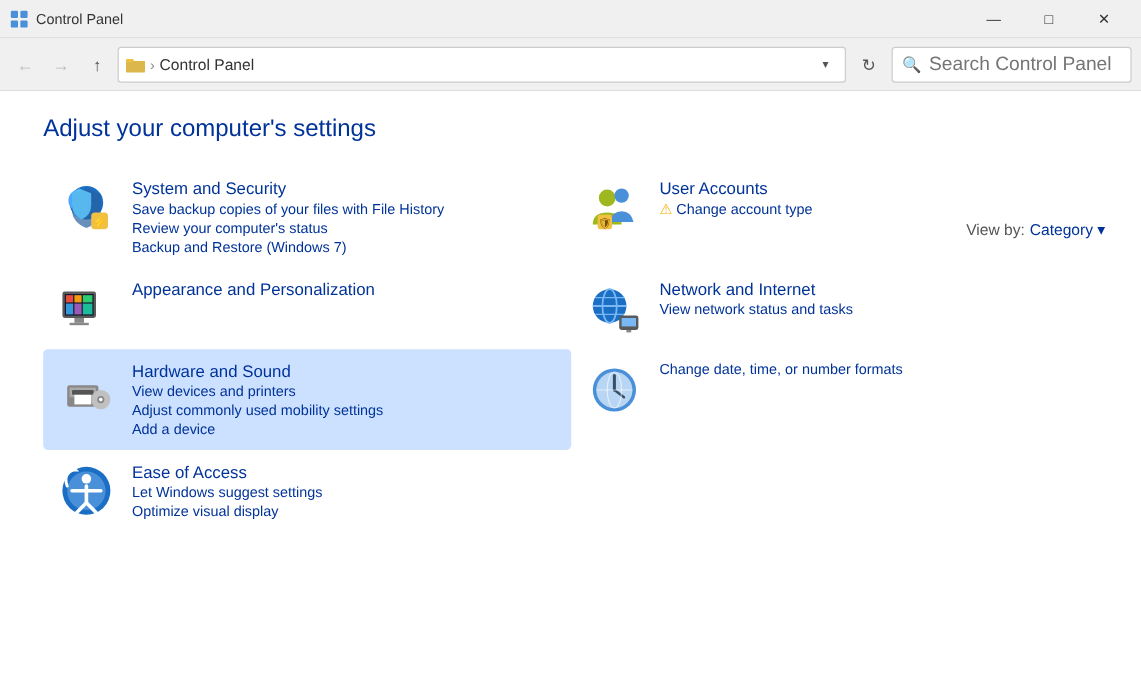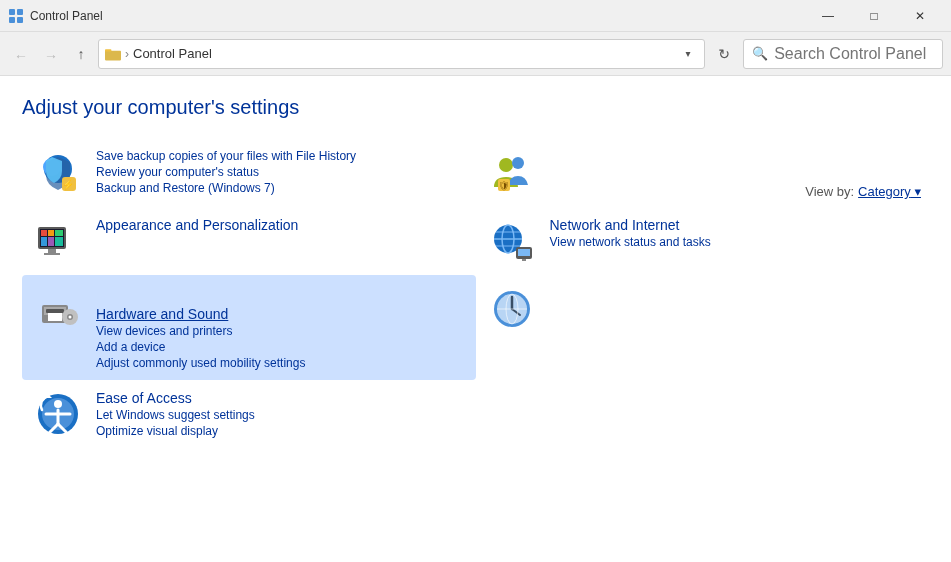--- a/index.html
+++ b/index.html
@@ -54,31 +54,31 @@
     }
     .search-icon { color: #888; font-size: 13px; }
     .search-input {
       border: none; outline: none; font-size: 16px; color: #888;
       background: transparent; width: 100%;
     }
 
     
     .main {
       background: white; height: calc(562px - 32px - 44px);
-      padding: 20px 22px; overflow-y: auto;
+      padding: 20px 36px; overflow-y: auto;
     }
     .page-title {
       font-size: 20px; color: #003399; font-weight: 400; margin-bottom: 20px;
     }
     .view-by {
       position: absolute; right: 30px; top: 108px;
       display: flex; align-items: center; gap: 4px; font-size: 13px; color: #333; text-align: right;
     }
     .view-by-label { color: #555; }
-    .view-by-value { color: #003399; cursor: pointer; text-decoration: underline; }
+    .view-by-value { color: #003399; cursor: pointer; }
 
     .categories-grid {
       display: grid; grid-template-columns: 1fr 1fr; gap: 0;
     }
 
     .category-item {
       display: flex; align-items: flex-start; padding: 10px 12px;
       gap: 14px; cursor: pointer; border-radius: 4px;
     }
     .category-item.active { background: #cce0ff; }
@@ -162,38 +162,45 @@
           <ellipse cx="24" cy="20" rx="14" ry="14" fill="#1a6fc4"></ellipse>
           <ellipse cx="18" cy="18" rx="9" ry="9" fill="#4da6ff"></ellipse>
           <path d="M24 8 L36 13 L36 26 Q36 36 24 41 Q12 36 12 26 L12 13 Z" fill="#2a5fa0" opacity="0.7"></path>
           <path d="M18 8 L28 12 L28 22 Q28 30 20 34 Q12 30 12 22 L12 12 Z" fill="#5bc0f5" opacity="0.9"></path>
 
           <rect x="28" y="28" width="14" height="14" rx="3" fill="#f0c040"></rect>
           <text x="35" y="39" text-anchor="middle" font-size="10" fill="#7a5000">⚡</text>
         </svg>
       </div>
       <div class="category-content">
+        <span class="category-title">System and Security</span>
         <span class="category-link">Save backup copies of your files with File History</span>
         <span class="category-link">Review your computer's status</span>
         <span class="category-link">Backup and Restore (Windows 7)</span>
       </div>
     </div>
 
     <div class="category-item">
       <div class="category-icon user-icon">
         <svg viewBox="0 0 48 48" width="48" height="48">
 
           <circle cx="18" cy="16" r="7" fill="#a0b820"></circle>
           <path d="M6 38 Q6 28 18 28 Q30 28 30 38 Z" fill="#a0b820"></path>
           <circle cx="30" cy="14" r="6" fill="#4a90d9"></circle>
           <path d="M20 36 Q22 27 30 27 Q38 27 40 36 Z" fill="#4a90d9"></path>
 
           <rect x="10" y="30" width="12" height="12" rx="2" fill="#f0c040"></rect>
           <text x="16" y="40" text-anchor="middle" font-size="9" fill="#7a5000">🛡</text>
         </svg>
+      </div>
+      <div class="category-content">
+        <span class="category-title">User Accounts</span>
+        <span class="category-link">
+          <span style="color:#f0b000;">⚠</span> Change account type
+        </span>
       </div>
     </div>
 
     <div class="category-item">
       <div class="category-icon appearance-icon">
         <svg viewBox="0 0 48 48" width="48" height="48">
 
           <rect x="4" y="10" width="28" height="22" rx="2" fill="#5a5a5a"></rect>
           <rect x="6" y="12" width="24" height="18" fill="#1a1a2e"></rect>
 
@@ -243,42 +250,43 @@
           <rect x="12" y="24" width="18" height="4" rx="1" fill="#555"></rect>
 
           <rect x="14" y="28" width="14" height="8" fill="white"></rect>
 
           <circle cx="36" cy="32" r="8" fill="#c0c0c0"></circle>
           <circle cx="36" cy="32" r="3" fill="#888"></circle>
           <circle cx="36" cy="32" r="1.5" fill="#fff"></circle>
         </svg>
       </div>
       <div class="category-content">
-        <span class="category-title" style="text-decoration:underline;margin-top:21px;">Hardware and Sound</span>
+        <span class="category-title" style="">Hardware and Sound</span>
         <span class="category-link">View devices and printers</span>
+        <span class="category-link">Adjust commonly used mobility settings</span>
         <span class="category-link">Add a device</span>
-        <span class="category-link">Adjust commonly used mobility settings</span>
       </div>
     </div>
 
     <div class="category-item">
       <div class="category-icon clock-icon">
         <svg viewBox="0 0 48 48" width="48" height="48">
           <circle cx="24" cy="24" r="18" fill="#4a90d9"></circle>
           <circle cx="24" cy="24" r="15" fill="#e8f4ff"></circle>
 
           <line x1="24" y1="24" x2="24" y2="12" stroke="#333" stroke-width="2.5" stroke-linecap="round"></line>
           <line x1="24" y1="24" x2="32" y2="30" stroke="#333" stroke-width="2" stroke-linecap="round"></line>
 
           <circle cx="24" cy="24" r="15" fill="#4a90d9" opacity="0.3"></circle>
           <ellipse cx="24" cy="24" rx="6" ry="15" fill="none" stroke="#fff" stroke-width="1" opacity="0.6"></ellipse>
           <line x1="9" y1="24" x2="39" y2="24" stroke="#fff" stroke-width="1" opacity="0.6"></line>
         </svg>
       </div>
       <div class="category-content">
+        <span class="category-link">Change date, time, or number formats</span>
       </div>
     </div>
 
 
     <div class="category-item">
       <div class="category-icon ease-icon">
         <svg viewBox="0 0 48 48" width="48" height="48">
 
           <circle cx="24" cy="24" r="20" fill="#1a6fc4"></circle>
           <circle cx="24" cy="24" r="16" fill="#4a90d9"></circle>

